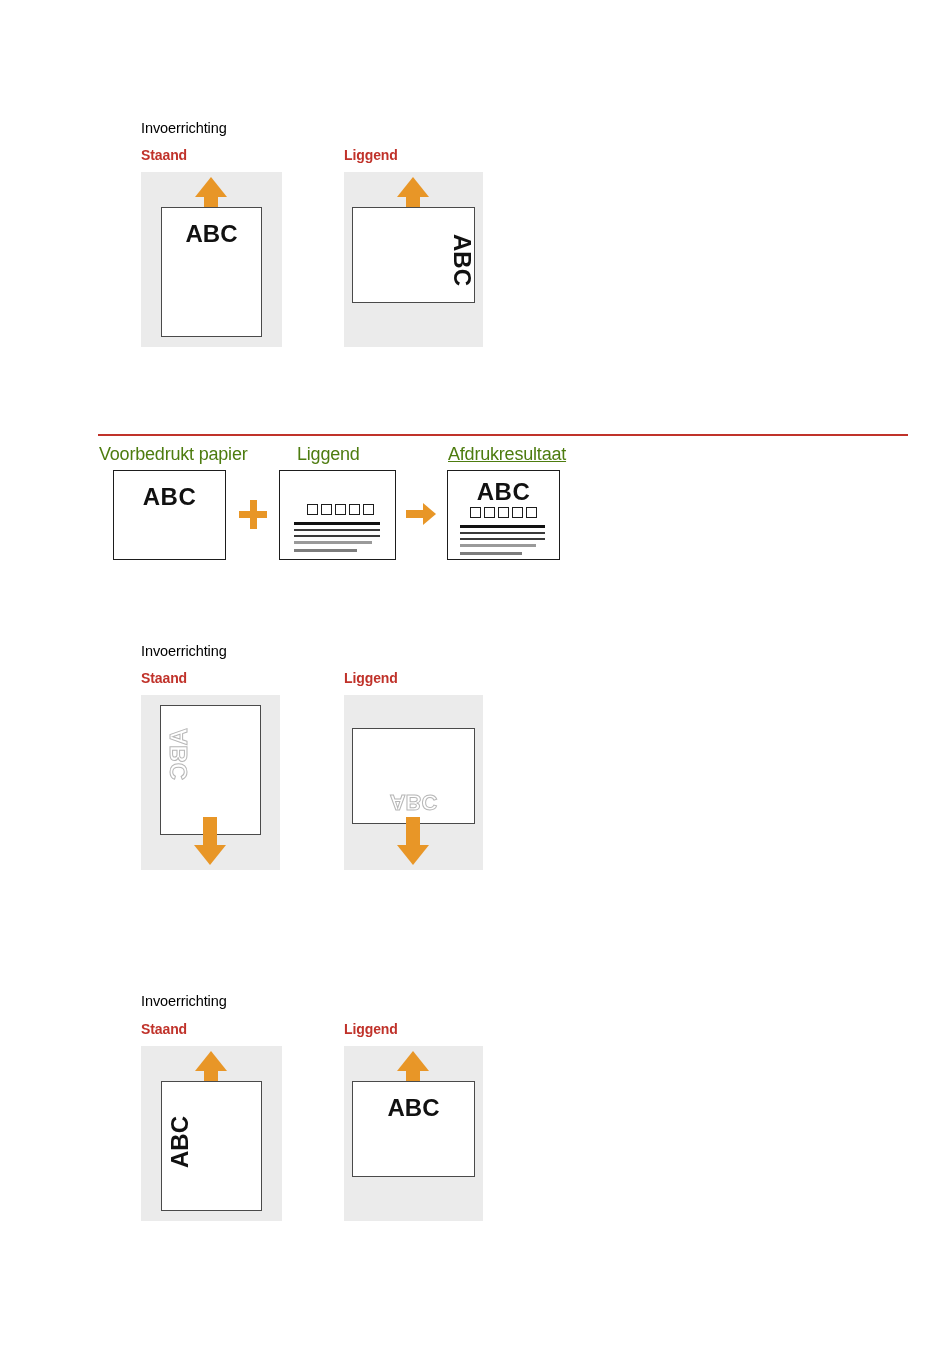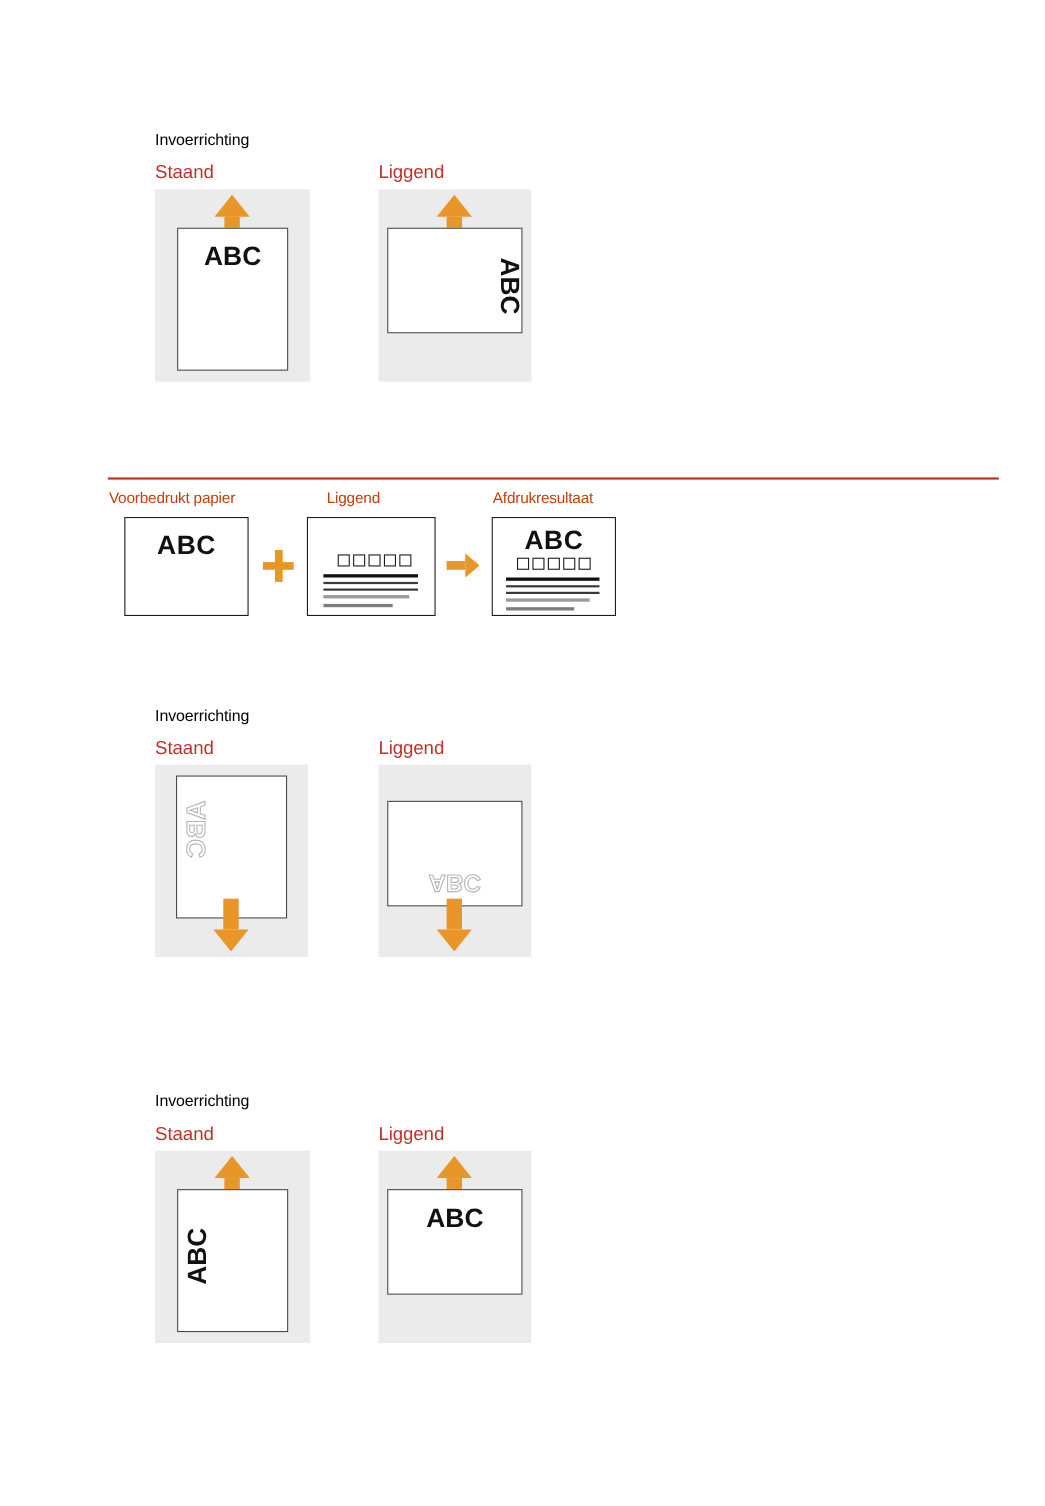--- a/index.html
+++ b/index.html
@@ -12,22 +12,22 @@
 
   
   .abs{position:absolute;}
 
   
   .feed-label{
     font-size:14.5px;color:#000;letter-spacing:-0.1px;
     white-space:nowrap;font-family:"Liberation Sans",sans-serif;
   }
   .orient-label{
-    font-size:17px;color:#C0322A;letter-spacing:-0.1px;
-    white-space:nowrap;font-weight:400;
+    font-size:14px;color:#C0322A;letter-spacing:-0.1px;
+    white-space:nowrap;font-weight:700;
   }
 
   
   .stage{background:#EBEBEB;}
 
   
   .sheet{
     position:absolute;background:#ffffff;
     border:1.5px solid #4a4a4a;box-sizing:border-box;
   }
@@ -69,21 +69,21 @@
     position:absolute;left:50%;margin-left:-16px;bottom:0;
     width:0;height:0;border-left:16px solid transparent;
     border-right:16px solid transparent;border-top:20px solid #E89627;
   }
 
   
   .rule-red{position:absolute;background:#C0322A;height:1.5px;}
 
   
   .combo-label{
-    position:absolute;font-size:14px;color:#c2410c;white-space:nowrap;
+    position:absolute;font-size:18px;color:#4d7c0f;white-space:nowrap;
     letter-spacing:-0.2px;
   }
   .combo-sheet{
     position:absolute;background:#fff;border:1.5px solid #1d1d1d;
     box-sizing:border-box;
   }
   .combo-abc{
     position:absolute;left:0;right:0;text-align:center;
     font-weight:bold;font-size:24px;color:#111;letter-spacing:0.5px;
   }
@@ -143,21 +143,21 @@
       </div>
     </div>
   </div>
 
   <div class="abs" style="left:0;top:0;width:950px;height:1369px;pointer-events:none;">
 
     <div class="rule-red" style="left:98px;top:434px;width:810px;"></div>
 
     <div class="combo-label" style="left:99px;top:444px;">Voorbedrukt papier</div>
     <div class="combo-label" style="left:297px;top:444px;">Liggend</div>
-    <div class="combo-label" style="left:448px;top:444px;">Afdrukresultaat</div>
+    <div class="combo-label" style="left:448px;top:444px;text-decoration:underline;">Afdrukresultaat</div>
 
     <div class="combo-sheet" style="left:113px;top:470px;width:113px;height:90px;">
       <div class="combo-abc" style="top:12px;">ABC</div>
     </div>
 
     <div class="plus" style="left:239px;top:500px;width:28px;height:29px;">
       <div class="h"></div>
         <div class="v"></div>
     </div>
 

